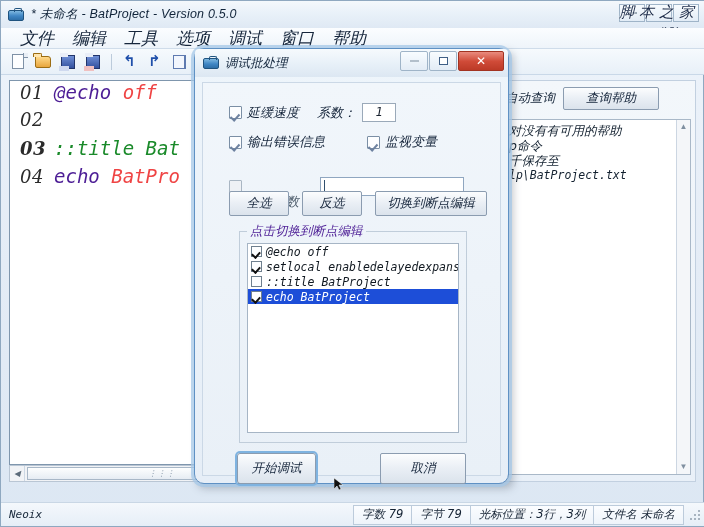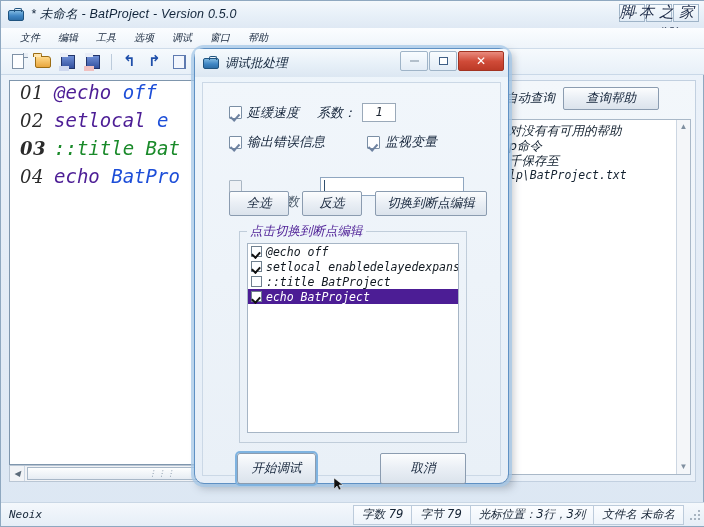--- a/index.html
+++ b/index.html
@@ -71,21 +71,21 @@
   }
 
   
   #menu-bar {
     position: absolute; left: 0; top: 27px; width: 704px; height: 21px;
     background: linear-gradient(180deg,#fbfdff 0%, #eef4fa 100%);
     border-bottom: 1px solid #cfdcea;
     display: flex; align-items: center; padding-left: 10px;
   }
   .menu-item {
-    font-size: 10px; color: #16263c; padding: 2px 9px; white-space: nowrap;
+    font-size: 17px; color: #16263c; padding: 2px 9px; white-space: nowrap;
     font-family: "DejaVu Sans", sans-serif;
   }
 
   
   #toolbar {
     position: absolute; left: 0; top: 48px; width: 704px; height: 26px;
     background: linear-gradient(180deg,#f6fafd 0%, #e8f0f8 100%);
     border-bottom: 1px solid #c9d8e8;
     display: flex; align-items: center; padding-left: 6px; gap: 3px;
   }
@@ -148,21 +148,21 @@
     font-family: "DejaVu Sans Mono", monospace;
   }
   .lno {
     width: 34px; color: #2b2b2b; font-size: 18px; letter-spacing: .5px;
     font-family: "DejaVu Serif", serif;
   }
   .lno.cur { font-weight: bold; }
   .ctext { font-size: 19px; white-space: pre; }
   .kw { color: #4c1d95; }
   .cm { color: #1a8a2a; }
-  .tx { color: #1d4ed8; }
+  .tx { color: #ef4444; }
 
   #editor-vscroll {
     position: absolute; right: 0; top: 0; width: 14px; height: 100%;
     background: #f2f4f7; border-left: 1px solid #c7d2de;
   }
   #editor-hbar {
     position: absolute; left: 8px; top: 464px; width: 481px; height: 17px;
     background: #f1f3f6; border: 1px solid #b9c6d4;
     display: flex; align-items: center;
   }
@@ -344,21 +344,21 @@
     position: absolute; left: 44px; top: 140px;
     background: #eef4fa; padding: 0 3px;
     font-size: 12.5px; color: #4c1d95; white-space: nowrap;
     font-family: "DejaVu Sans", sans-serif;
   }
   #bp-list {
     position: absolute; left: 44px; top: 160px; width: 212px; height: 190px;
     background: #fff; border: 1px solid #a6b5c5; overflow: hidden;
   }
   .bp-row { display: flex; align-items: center; height: 15px; padding-left: 3px; }
-  .bp-row.sel { background: #4c1d95; }
+  .bp-row.sel { background: #1d4ed8; }
   .bp-cb {
     width: 11px; height: 11px; border: 1px solid #6f808f; background: #fdfeff;
     position: relative; flex: 0 0 auto;
   }
   .bp-cb.on:after {
     content:""; position:absolute; left:1px; top:3px; width:4px;height:6px;
     border-right: 2px solid #111; border-bottom: 2px solid #111;
     transform: rotate(42deg);
   }
   .bp-text {
@@ -438,21 +438,20 @@
       </div>
   </div>
 
   <div id="editor-pane">
     <div class="code-line">
       <span class="lno">01</span>
       <span class="ctext"><span class="kw">@echo </span><span class="tx">off</span></span>
     </div>
     <div class="code-line">
       <span class="lno">02</span>
-      <span class="ctext"><span class="kw">setlocal </span><span class="tx">e</span></span>
     </div>
     <div class="code-line">
       <span class="lno cur">03</span>
       <span class="ctext"><span class="cm">::title Bat</span></span>
     </div>
     <div class="code-line">
       <span class="lno">04</span>
       <span class="ctext"><span class="kw">echo </span><span class="tx">BatPro</span></span>
     </div>
     <div id="editor-vscroll"></div>

